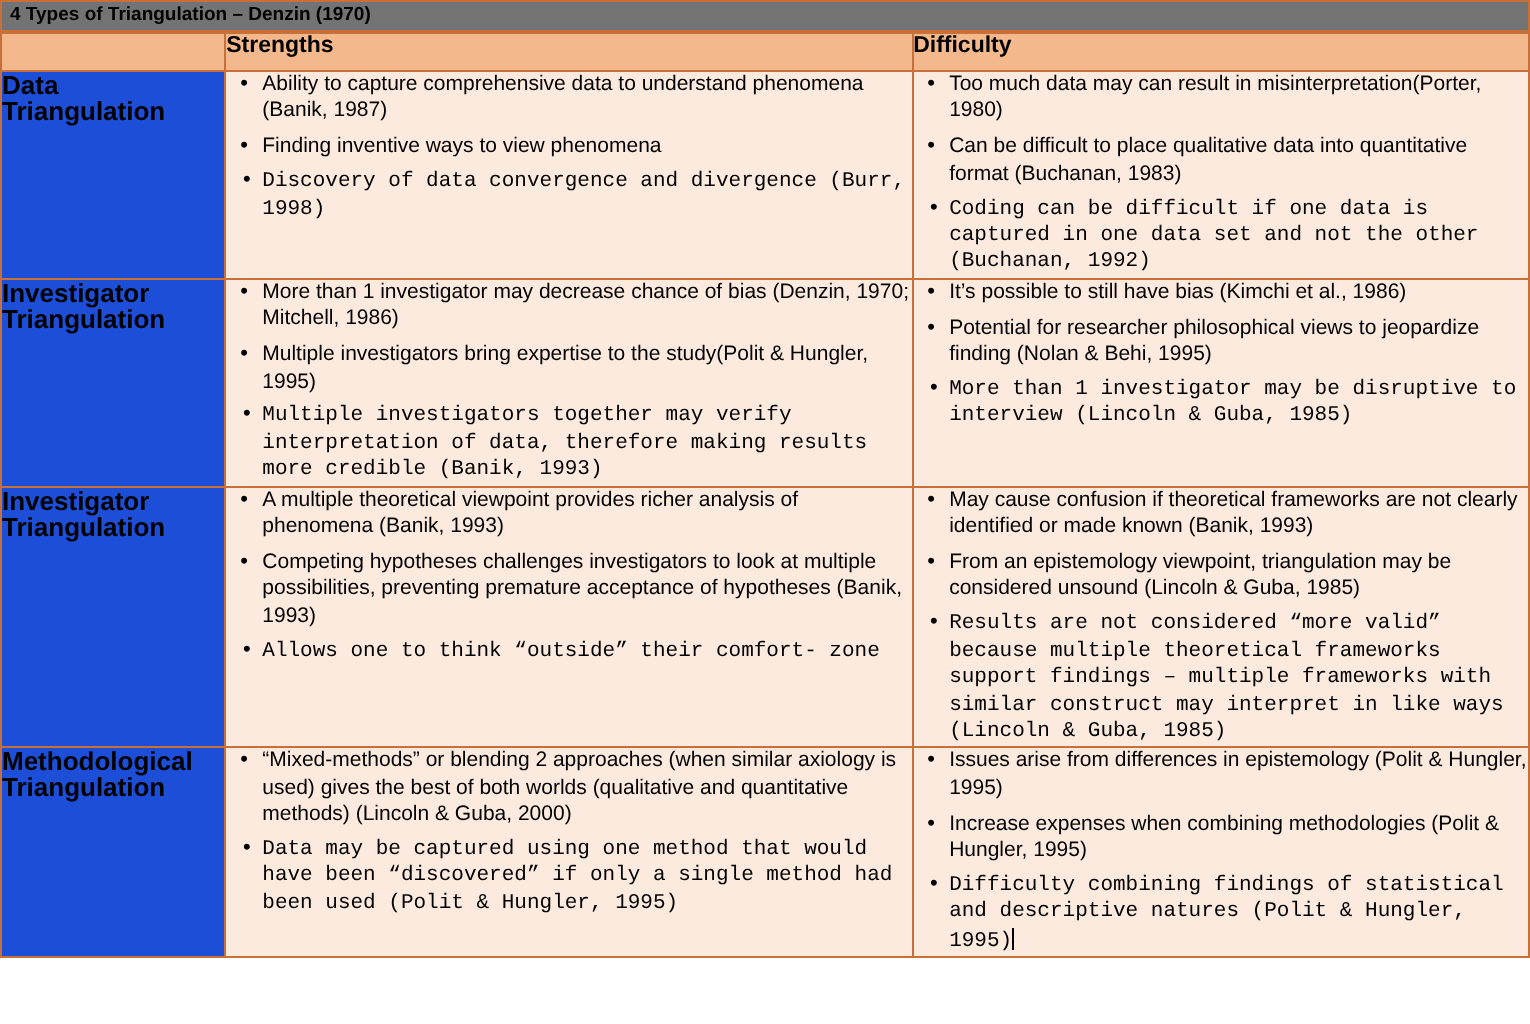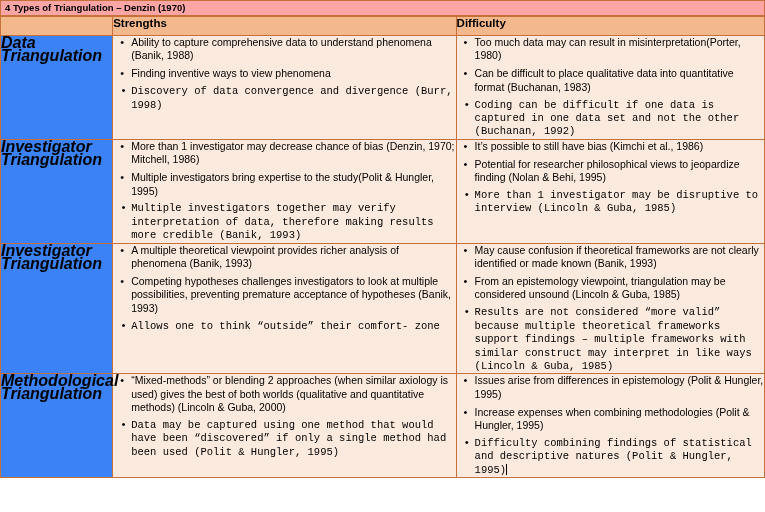--- a/index.html
+++ b/index.html
@@ -13,21 +13,21 @@
   .page {
     width: 765px;
     height: 512px;
     box-sizing: border-box;
     position: relative;
     background: #ffffff;
     overflow: hidden;
   }
   .title-bar {
     height: 16px;
-    background: #fca5a5;
+    background: #737373;
     border: 1px solid #c8703a;
     box-sizing: border-box;
     display: flex;
     align-items: center;
     padding-left: 4px;
   }
   .title-bar .title-text {
     font-size: 9.5px;
     font-weight: bold;
     color: #000000;
@@ -54,27 +54,26 @@
     font-size: 11.5px;
     font-weight: bold;
     height: 18px;
     vertical-align: middle;
     color: #000;
   }
   thead th.corner {
     background: #f3b98c;
   }
   td.rowlabel {
-    background: #3b82f6;
-    font-size: 16px;
+    background: #1d4ed8;
+    font-size: 13px;
     font-weight: bold;
     color: #000;
     padding: 5px 4px 4px 5px;
     line-height: 13px;
-    font-style: italic;
   }
   td.content {
     background: #fdeade;
     padding: 5px 6px 6px 4px;
   }
   ul.bullets {
     margin: 0;
     padding: 0 0 0 18px;
     list-style: none;
   }
@@ -125,21 +124,21 @@
         <th>Strengths</th>
         <th>Difficulty</th>
       </tr>
     </thead>
     <tbody>
 
       <tr>
         <td class="rowlabel">Data Triangulation</td>
         <td class="content">
           <ul class="bullets">
-            <li>Ability to capture comprehensive data to understand phenomena (Banik, 1988)</li>
+            <li>Ability to capture comprehensive data to understand phenomena (Banik, 1987)</li>
             <li>Finding inventive ways to view phenomena</li>
             <li>Discovery of data convergence and divergence (Burr, 1998)</li>
           </ul>
         </td>
         <td class="content">
           <ul class="bullets">
             <li>Too much data may can result in misinterpretation(Porter, 1980)</li>
             <li>Can be difficult to place qualitative data into quantitative format (Buchanan, 1983)</li>
             <li>Coding can be difficult if one data is captured in one data set and not the other (Buchanan, 1992)</li>
           </ul>

